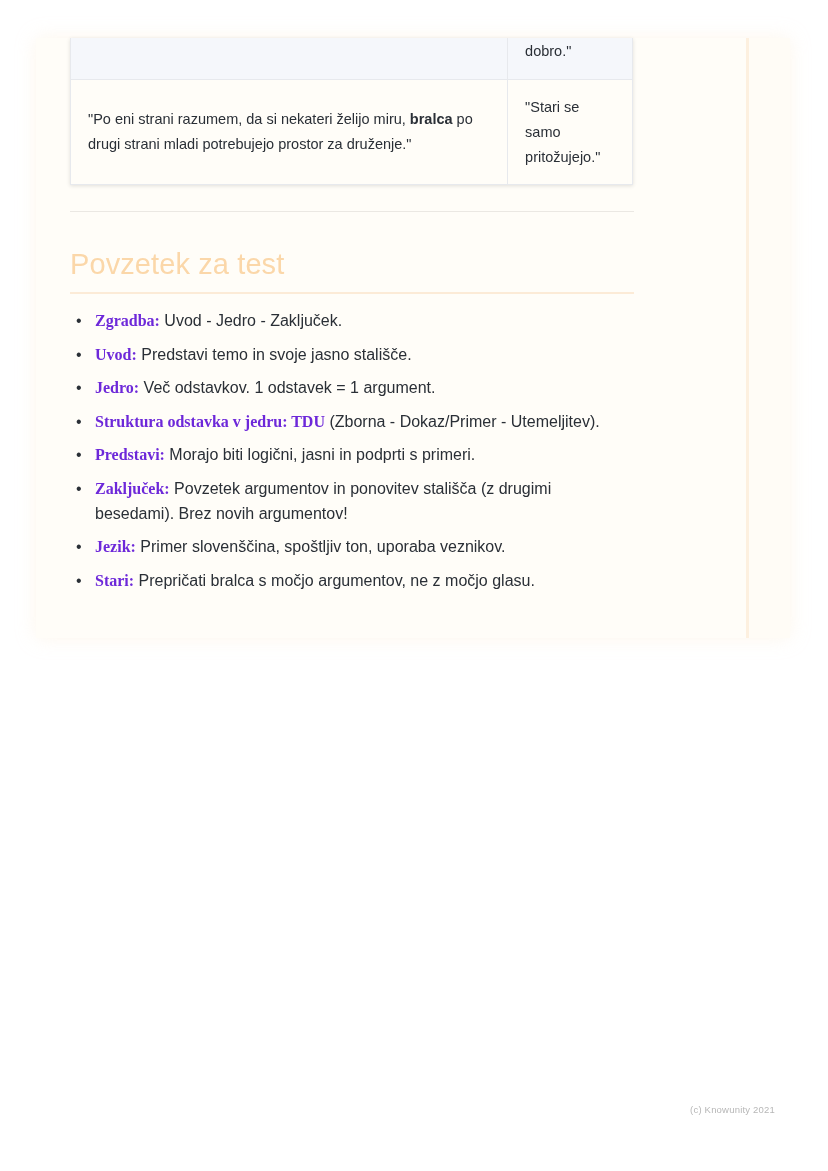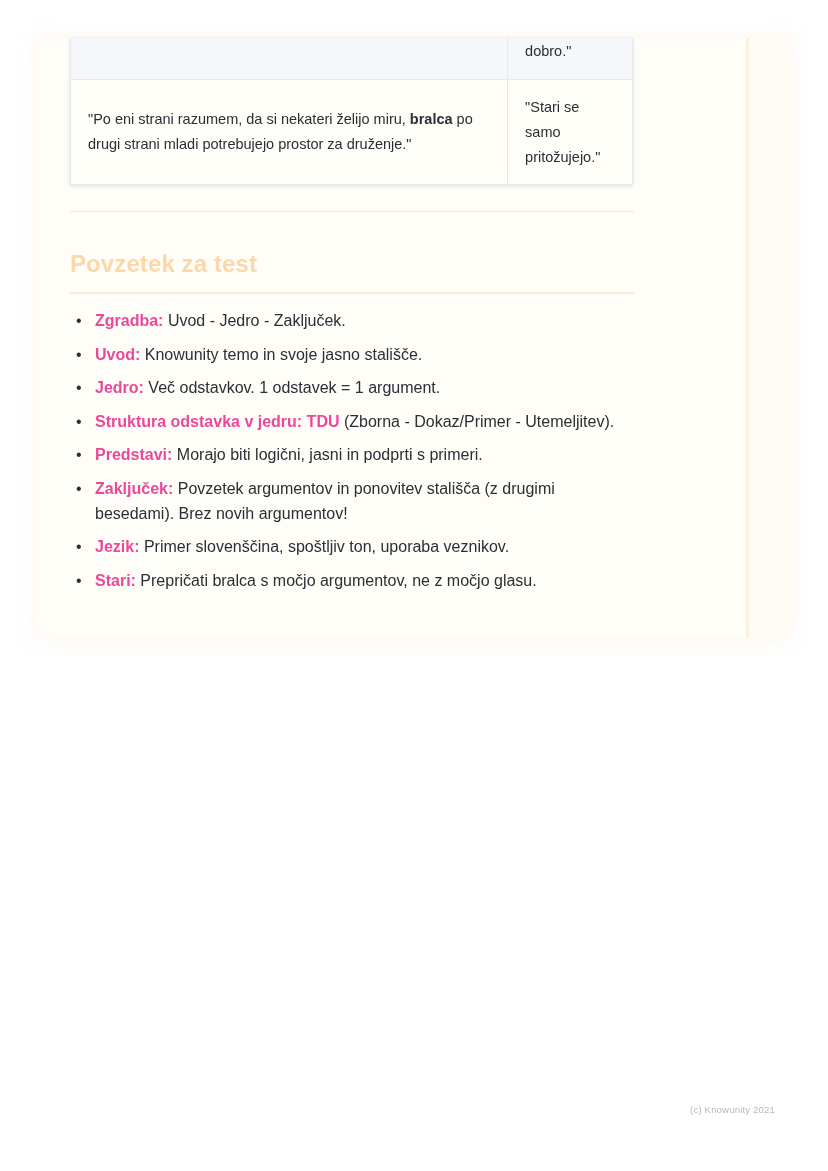--- a/index.html
+++ b/index.html
@@ -77,22 +77,22 @@
     table.cmp td.c1 { width: 404px; }
     table.cmp td.c2 { width: 90px; }
     .hr {
       height: 1px;
       background: #ebe8e3;
       margin-top: 26px;
       width: 564px;
     }
     h2.section-title {
       margin: 34px 0 0 0;
-      font-size: 24px;
-      font-weight: bold;
+      font-size: 29px;
+      font-weight: normal;
       color: #fbd7a9;
       line-height: 36px;
       letter-spacing: 0.1px;
     }
     .title-rule {
       height: 2px;
       background: #fcebd7;
       margin-top: 10px;
       width: 564px;
     }
@@ -109,21 +109,21 @@
       padding-left: 25px;
       margin-bottom: 8.5px;
     }
     ul.summary li .bullet {
       position: absolute;
       left: 6px;
       top: 0;
       font-size: 16px;
       color: #2a2f36;
     }
-    ul.summary li b { color: #ec4899; }
+    ul.summary li b { color: #6d28d9; font-family: Liberation Serif, serif; }
     .footer {
       position: absolute;
       right: 53px;
       top: 1104px;
       font-size: 9.5px;
       color: #b7b7b7;
       letter-spacing: 0.2px;
     }
   </style>
 </head>
@@ -150,21 +150,21 @@
     </tbody>
       </table>
 
     <div class="hr"></div>
 
     <h2 class="section-title">Povzetek za test</h2>
     <div class="title-rule"></div>
 
     <ul class="summary">
       <li><span class="bullet">•</span><b>Zgradba:</b><span> Uvod - Jedro - Zaključek.</span></li>
-      <li><span class="bullet">•</span><b>Uvod:</b><span> Knowunity temo in svoje jasno stališče.</span></li>
+      <li><span class="bullet">•</span><b>Uvod:</b><span> Predstavi temo in svoje jasno stališče.</span></li>
       <li><span class="bullet">•</span><b>Jedro:</b><span> Več odstavkov. 1 odstavek = 1 argument.</span></li>
       <li><span class="bullet">•</span><b>Struktura odstavka v jedru: TDU</b><span> (Zborna - Dokaz/Primer - Utemeljitev).</span></li>
       <li><span class="bullet">•</span><b>Predstavi:</b><span> Morajo biti logični, jasni in podprti s primeri.</span></li>
       <li><span class="bullet">•</span><b>Zaključek:</b><span> Povzetek argumentov in ponovitev stališča (z drugimi besedami). Brez novih argumentov!</span></li>
       <li><span class="bullet">•</span><b>Jezik:</b><span> Primer slovenščina, spoštljiv ton, uporaba veznikov.</span></li>
       <li><span class="bullet">•</span><b>Stari:</b><span> Prepričati bralca s močjo argumentov, ne z močjo glasu.</span></li>
     </ul>
   </div>
 
   <div class="footer">(c) Knowunity 2021</div>

